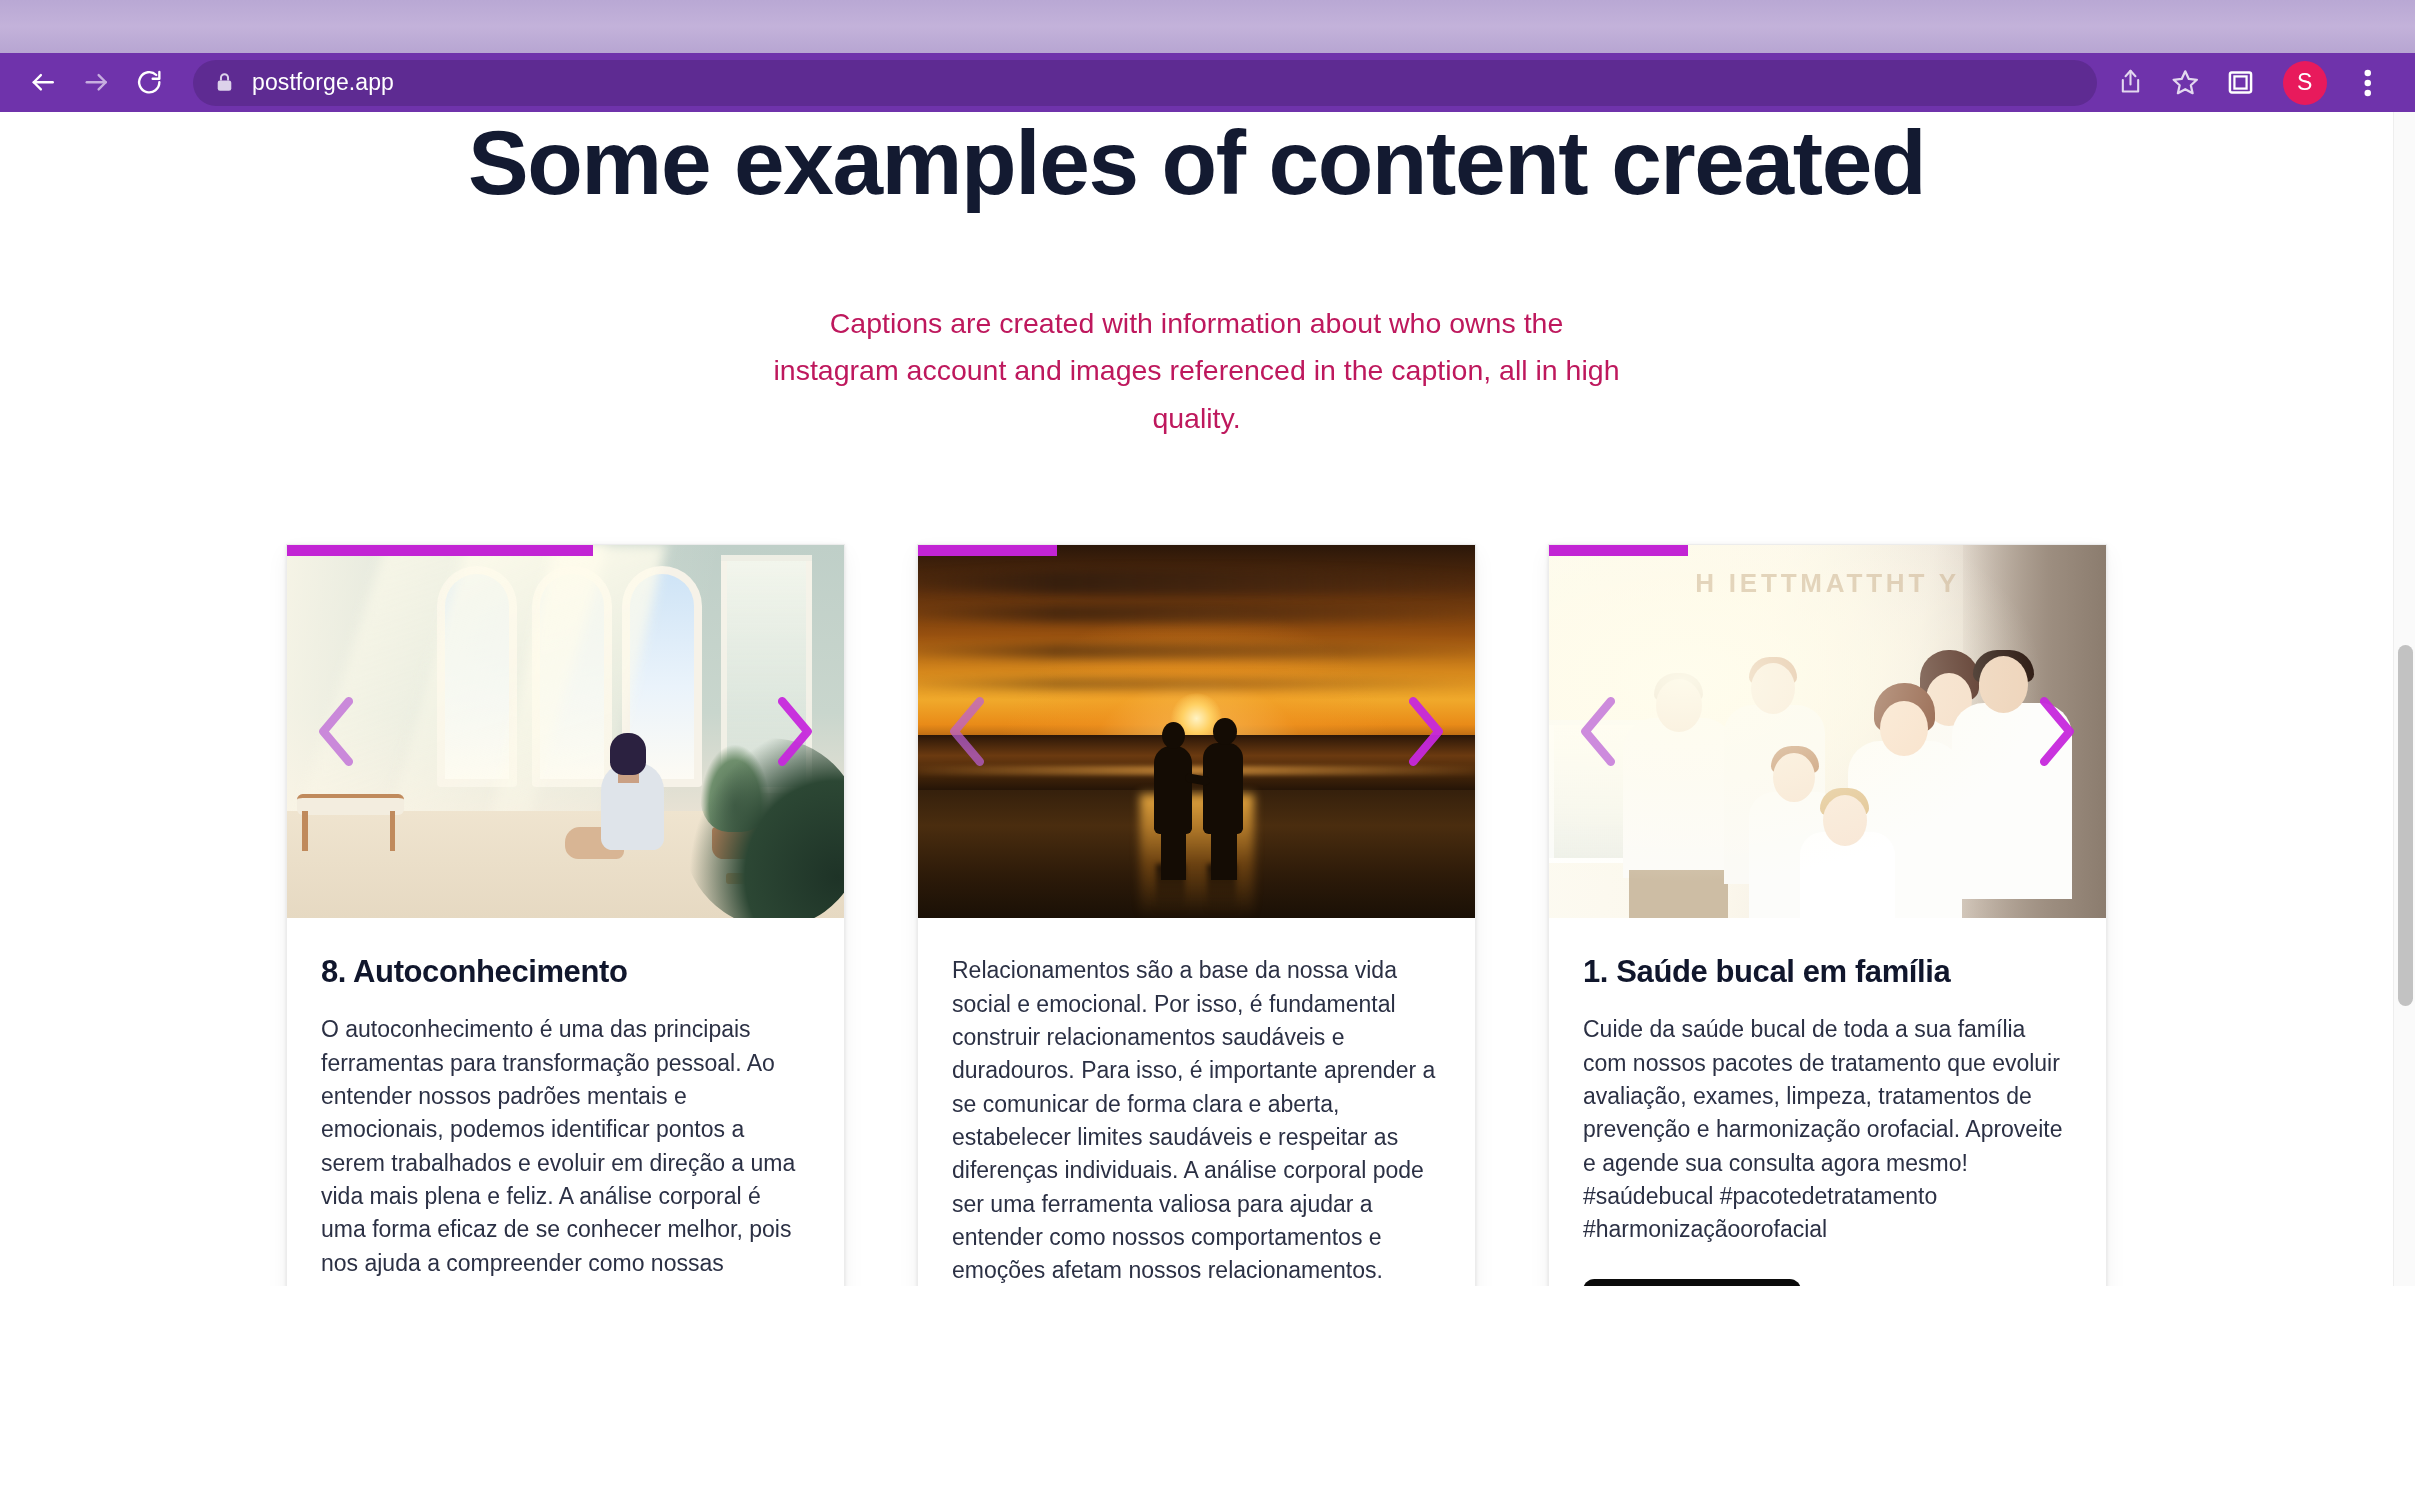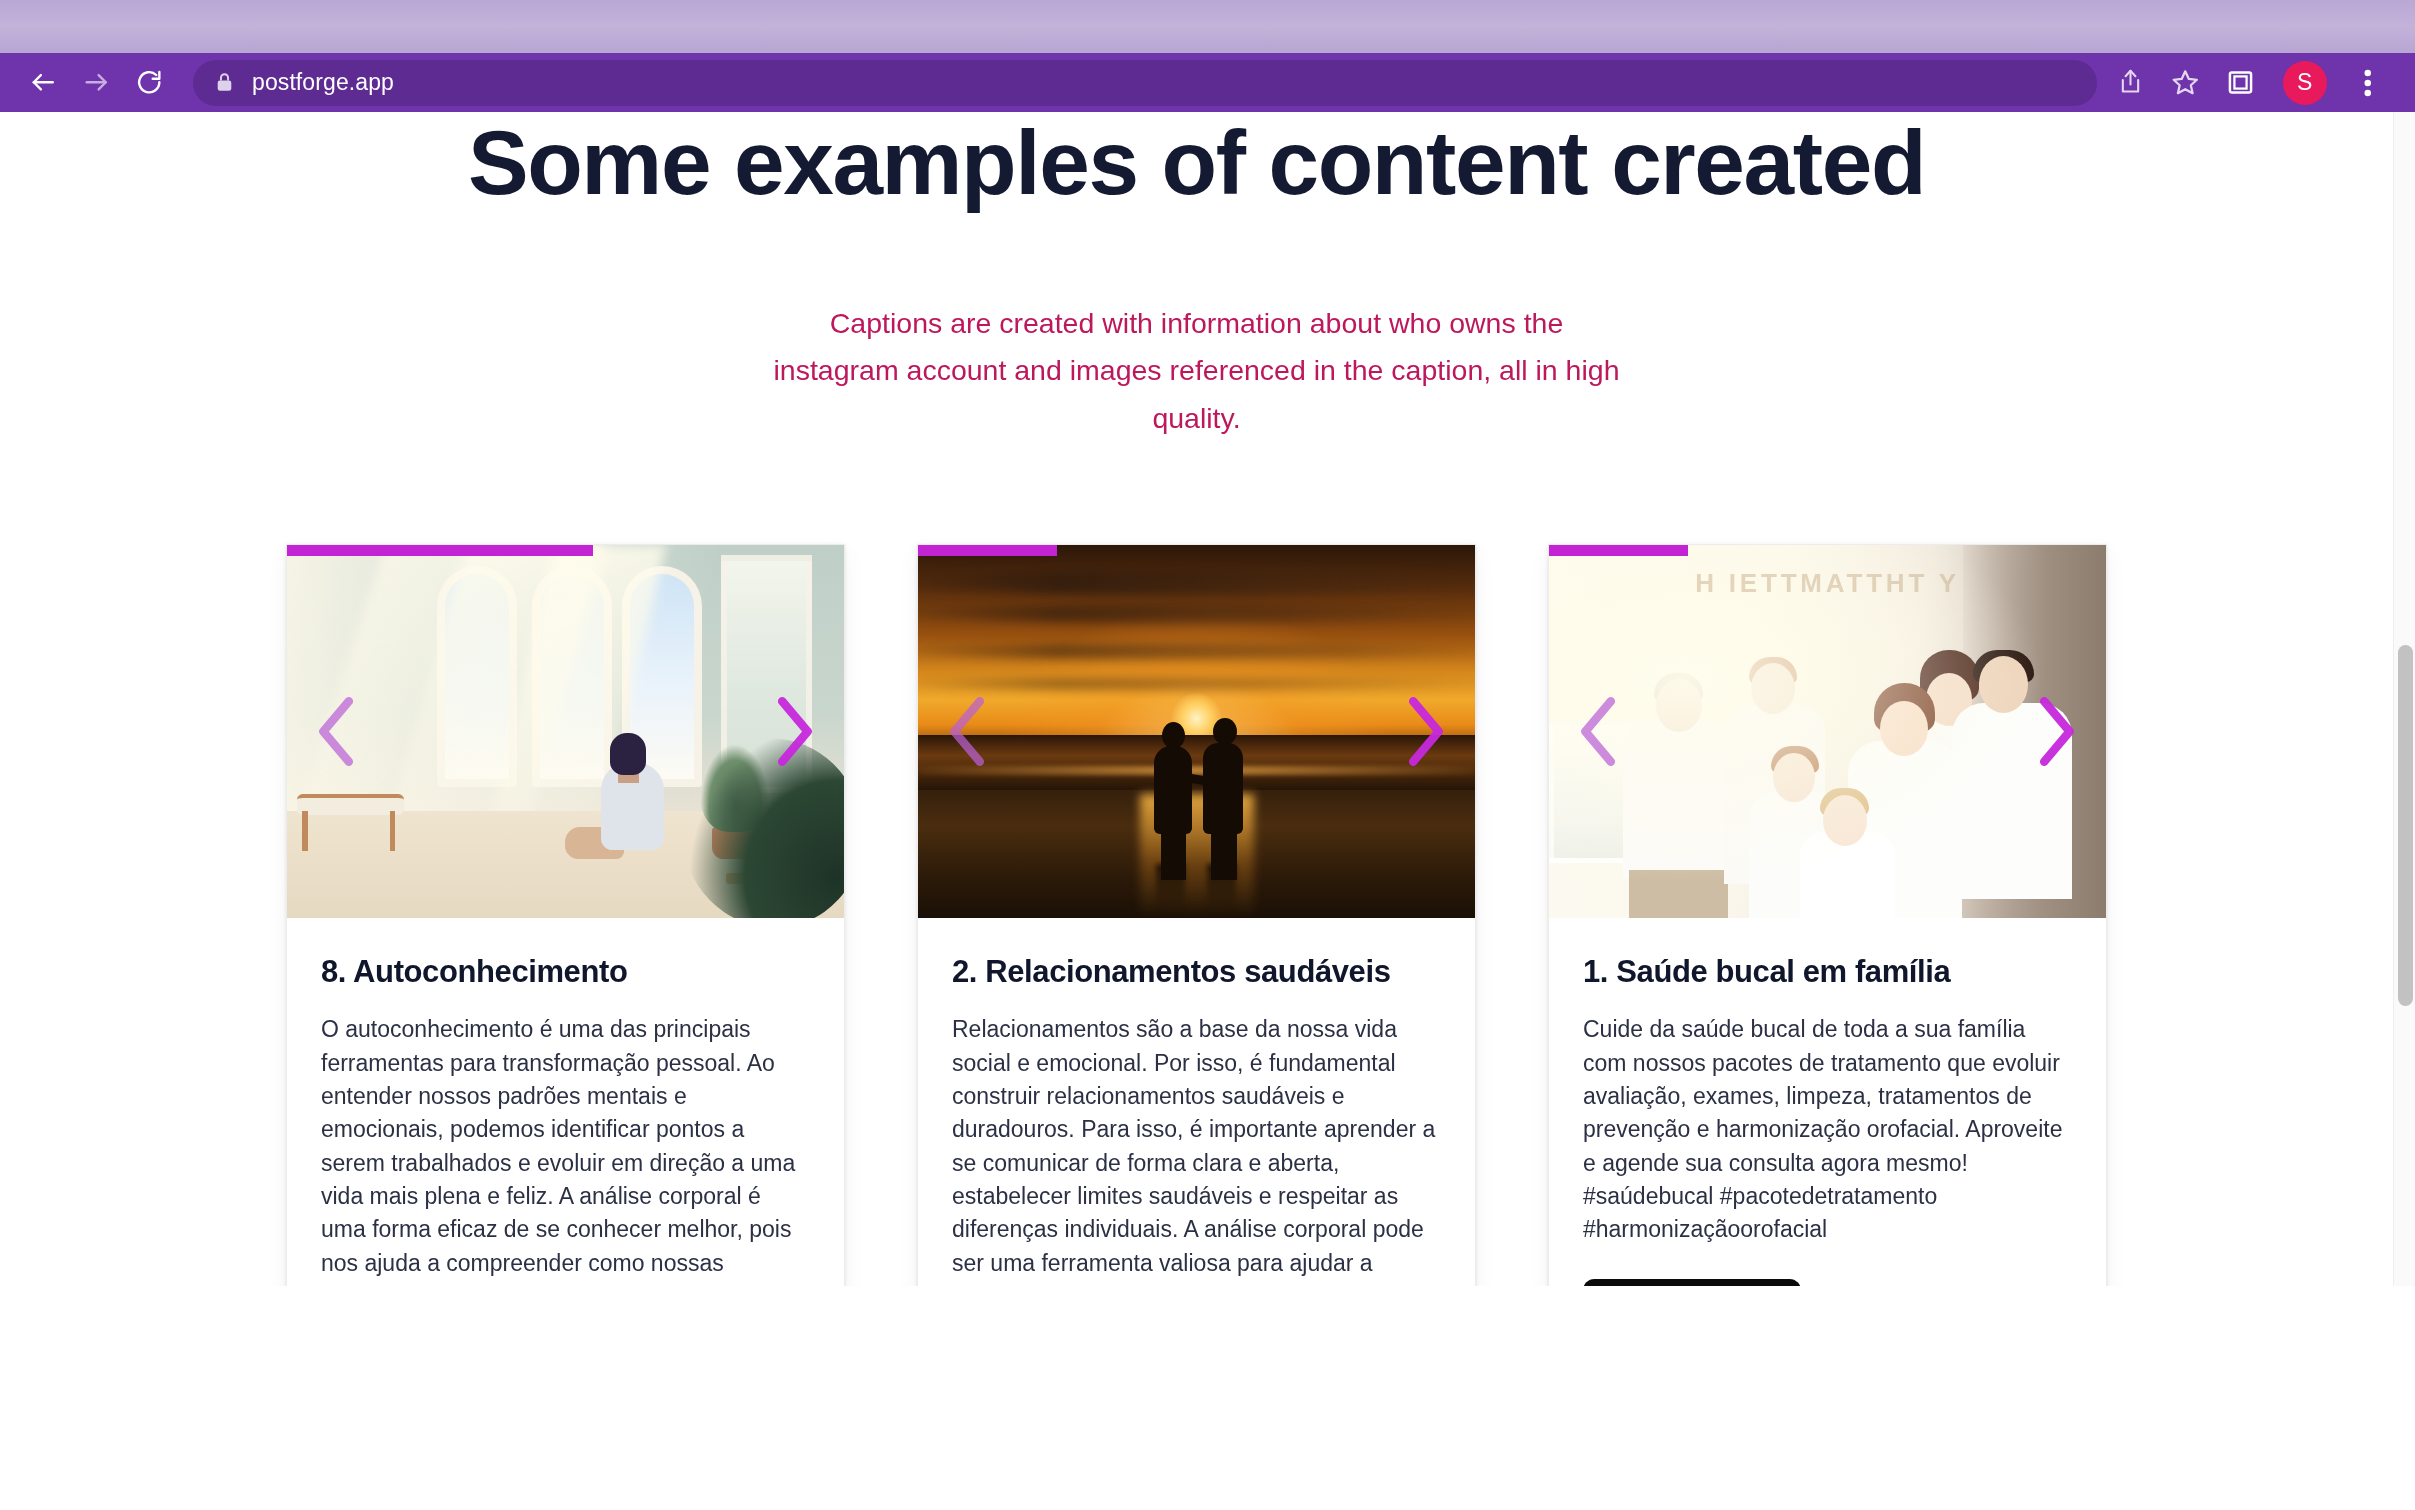--- a/index.html
+++ b/index.html
@@ -628,21 +628,20 @@
                   <polyline points="38,8 11,40 38,72"></polyline>
                 </svg>
             </div>
             <div class="chev right">
               <svg width="49" height="76" viewBox="0 0 52 80" fill="none" stroke="rgba(198,40,220,0.95)" stroke-width="9" stroke-linecap="round" stroke-linejoin="round">
                   <polyline points="14,8 41,40 14,72"></polyline>
                 </svg>
             </div>
           </div>
           <div class="card-body">
-            <div class="card-title">2. Relacionamentos saudáveis</div>
             <div class="card-text">Relacionamentos são a base da nossa vida social e emocional. Por isso, é fundamental construir relacionamentos saudáveis e duradouros. Para isso, é importante aprender a se comunicar de forma clara e aberta, estabelecer limites saudáveis e respeitar as diferenças individuais. A análise corporal pode ser uma ferramenta valiosa para ajudar a entender como nossos comportamentos e emoções afetam nossos relacionamentos. Agende já sua análise corporal e comece a construir relacionamentos mais saudáveis e felizes! #relacionamentos #relacionamentossaudaveis #analisecorporal #saudeemocional #autoconhecimento #verenapena #ocorpoexplica</div>
 
           </div>
         </div>
 
         <div class="card">
           <div class="card-media">
             <div class="scene-family">
               <div class="clinic-wall"></div>
               <div class="clinic-window"></div>

